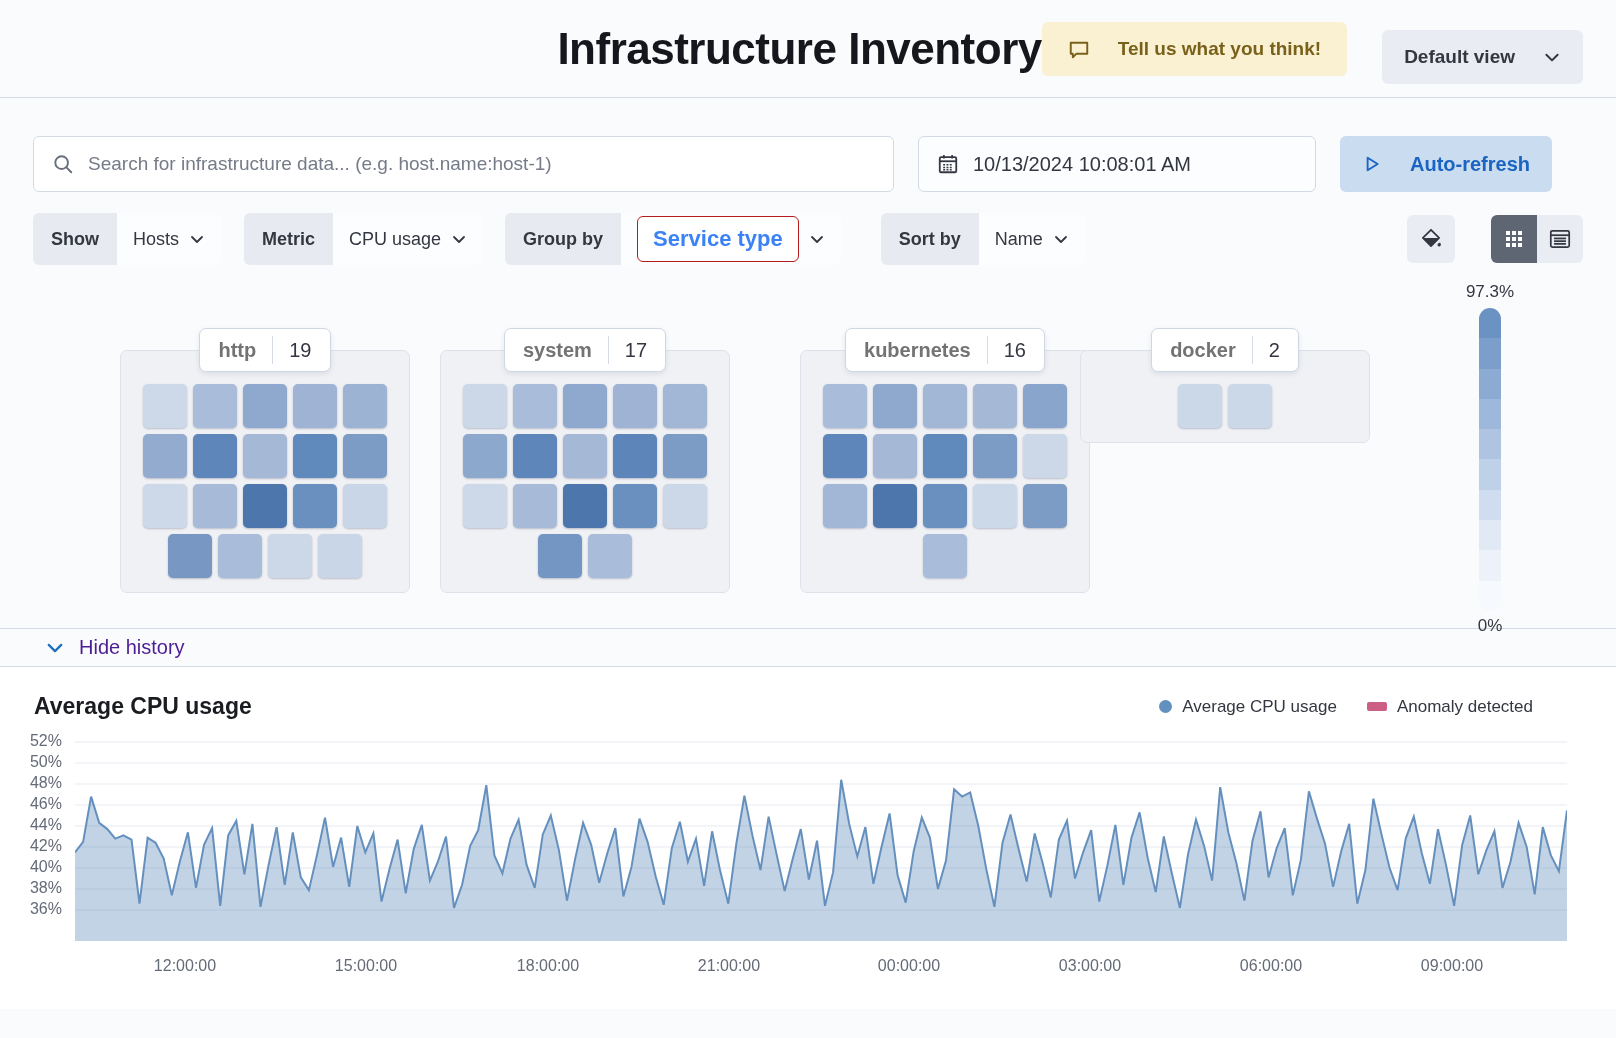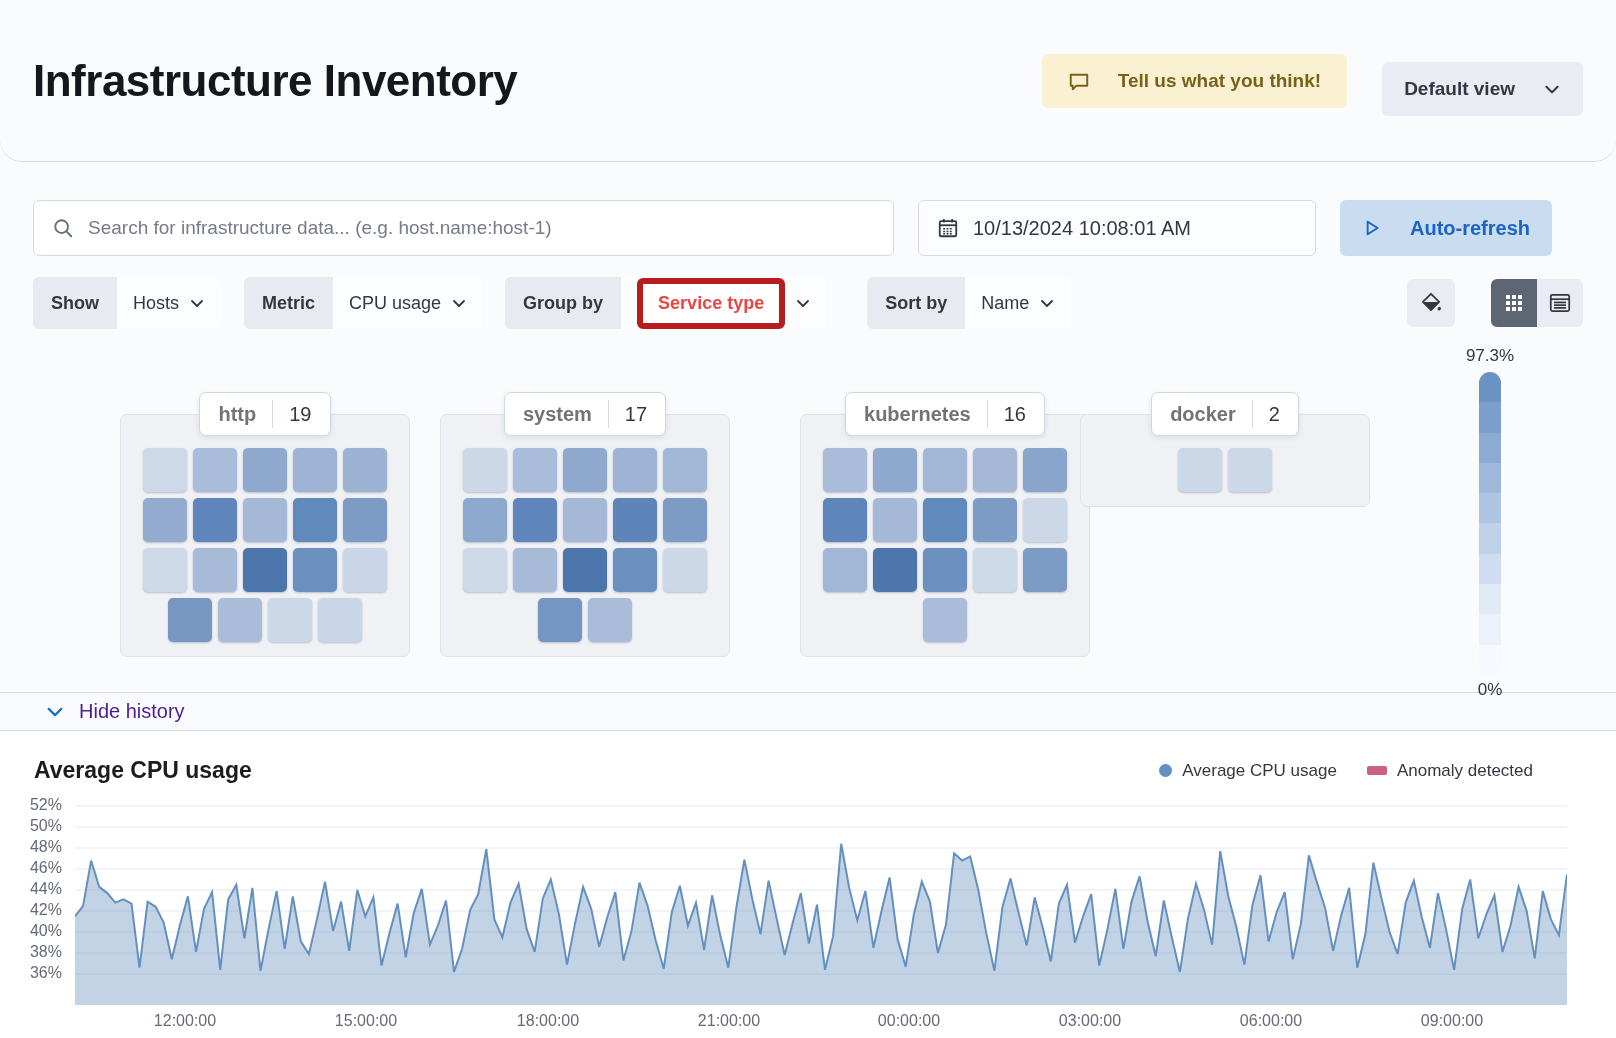--- a/index.html
+++ b/index.html
@@ -5,22 +5,22 @@
   * { margin:0; padding:0; box-sizing:border-box; }
   html,body { width:1616px; height:1038px; overflow:hidden; }
   body {
     font-family:"Liberation Sans","DejaVu Sans",sans-serif;
     background:#fafbfd; color:#343741;
   }
   svg { display:block; }
 
   
   .header {
-    height:162px; padding:0 33px; display:flex; align-items:center;
-    justify-content:space-between; border-bottom:1px solid #d3dae6; background:#fafbfd;border-radius:22px;
+    height:98px; padding:0 33px; display:flex; align-items:center;
+    justify-content:flex-end; border-bottom:1px solid #d3dae6; background:#fafbfd;
   }
   .page-title { font-size:44px; font-weight:800; color:#16171c; letter-spacing:-0.5px; }
   .header-actions { display:flex; gap:35px; align-items:center; }
   .btn { border:none; cursor:pointer; border-radius:6px; font-family:inherit;
          display:inline-flex; align-items:center; gap:28px; font-size:19px; font-weight:600; }
   .feedback-btn { background:#f9f1d1; color:#7a611b; height:54px; padding:0 26px; }
   .view-btn { background:#e9edf3; color:#343741; height:54px; padding:0 22px;margin-top:16px; }
 
   
   .toolbar { display:flex; padding:38px 33px 0 33px; gap:24px; }
@@ -45,22 +45,22 @@
   .filter-group { display:flex; align-items:center; height:52px; border-radius:6px; }
   .filter-label {
     background:#e7ebf1; height:52px; display:flex; align-items:center; padding:0 18px;
     font-weight:700; font-size:18px; color:#343741; border-radius:6px 0 0 6px;
   }
   .filter-value {
     background:#fcfdfe; height:52px; display:flex; align-items:center; gap:10px; padding:0 16px;
     font-size:18px; color:#343741; border-radius:0 6px 6px 0; cursor:pointer;
   }
   .chip {
-    border:6px solid #b91c1c; background:#fff; border-radius:6px; padding:9px 15px;
-    font-weight:700; font-size:18px; color:#ef4444;
+    border:1px solid #b91c1c; background:#fff; border-radius:6px; padding:9px 15px;
+    font-weight:700; font-size:22px; color:#3b82f6;
   }
   .mg1 { margin-left:23px; } .mg2 { margin-left:22px; } .mg3 { margin-left:40px; }
   .filter-spacer { flex:1; }
   .icon-btn {
     width:48px; height:48px; border:none; border-radius:6px; background:#e9edf3;
     display:flex; align-items:center; justify-content:center; cursor:pointer;
   }
   .toggle-group { display:flex; margin-left:36px; }
   .toggle-btn { width:46px; height:48px; border:none; display:flex; align-items:center;
     justify-content:center; cursor:pointer; background:#e9edf3; }
@@ -114,21 +114,21 @@
   .chart-legend { display:flex; gap:30px; align-items:center; }
   .legend-item { display:flex; align-items:center; gap:10px; font-size:17px; color:#343741; cursor:pointer; }
   .legend-dot { width:13px; height:13px; border-radius:50%; }
   .legend-bar { width:20px; height:9px; border-radius:2px; }
   .chart-body { position:relative; height:252px; margin-top:8px; }
   .y-label { position:absolute; width:62px; text-align:right; font-size:16px; color:#646a77; }
   #cpu-chart { position:absolute; left:75px; top:0; }
   .grid { stroke:#e6e9ef; stroke-width:1; }
   .area { fill:rgba(101,144,190,0.40); stroke:none; }
   .line { fill:none; stroke:#6590be; stroke-width:2; }
-  .x-label { position:absolute; top:220px; transform:translateX(-50%); font-size:16px; color:#646a77; }
+  .x-label { position:absolute; top:229px; transform:translateX(-50%); font-size:16px; color:#646a77; }
 </style>
 </head>
 <body>
 
 <div class="header">
   <h1 class="page-title">Infrastructure Inventory</h1>
   <div class="header-actions">
     <button class="btn feedback-btn">
       <span>
         <svg width="22" height="22" viewBox="0 0 16 16" fill="none" stroke="#7a611b" stroke-width="1.4">

